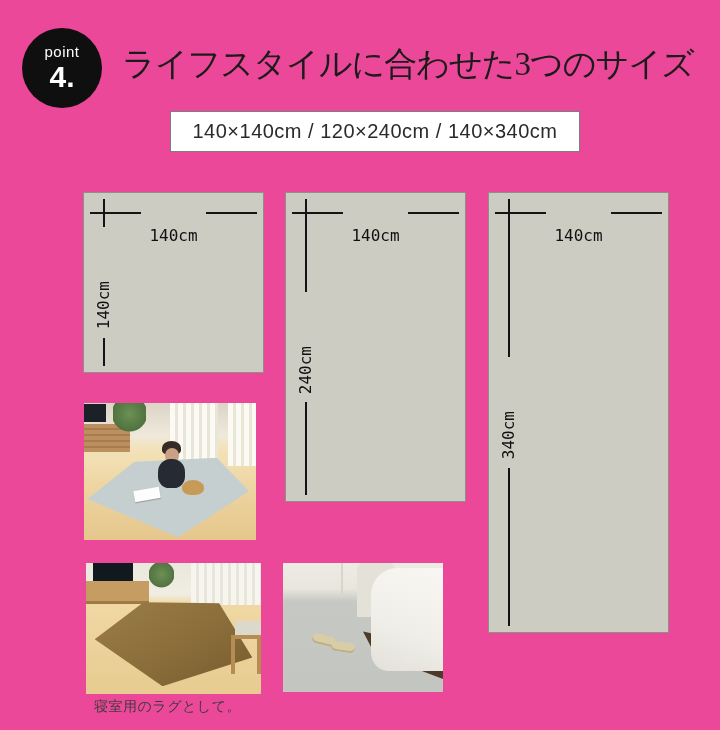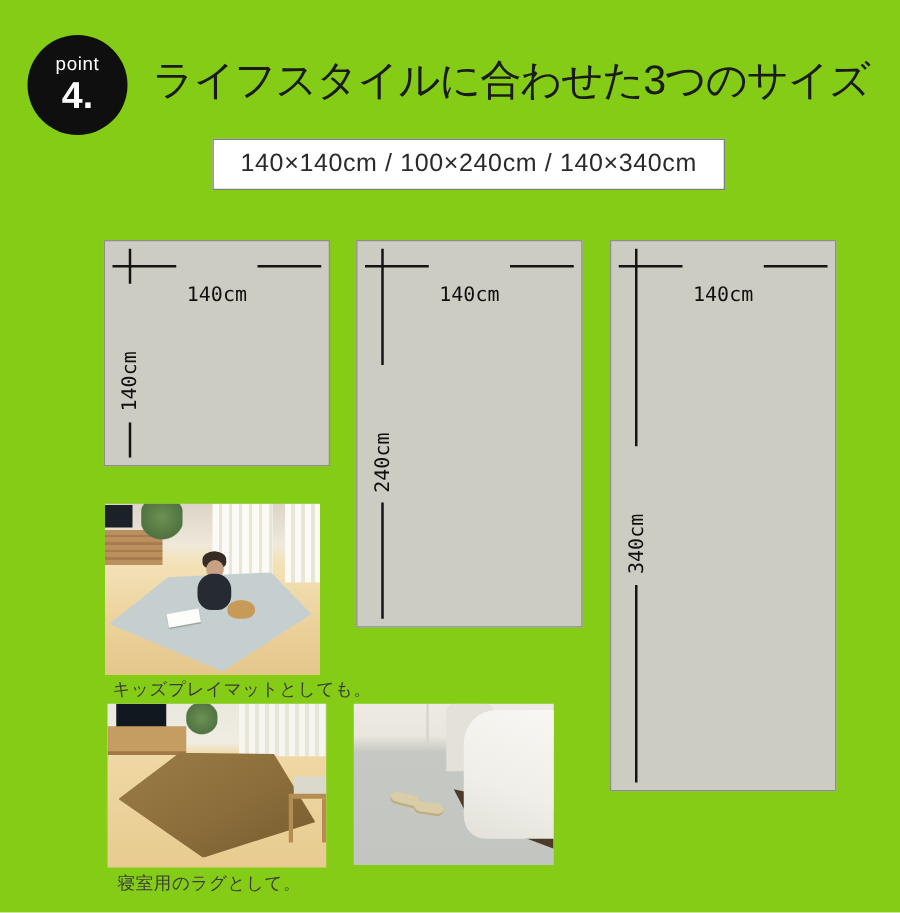--- a/index.html
+++ b/index.html
@@ -1,34 +1,34 @@
 <!DOCTYPE html>
 <html style="--badge-bg: #0f0f0f; --badge-text: #ffffff; --title-text: #1b1b1b; --size-box-border: #7d7d7d; --rect-fill: #cdccc3; --rect-border: #8f8f88; --dim-line: #141414; --rug-blue: #c6cfd0; --rug-brown: #8a6d3a; --carpet-gray: #c6c8c3;"><head>
 <meta charset="utf-8">
 <style>
   html,body { margin:0; padding:0; background:#ffffff; }
   .page {
-    position:relative; width:720px; height:730px; background:#84cc16;
+    position:relative; width:720px; height:730px; background:#ec4899;
     font-family:"Liberation Sans","DejaVu Sans",sans-serif; overflow:hidden;
   }
 
   
   .badge {
     position:absolute; left:22px; top:28px; width:80px; height:80px;
     border-radius:50%; background:var(--badge-bg,#0f0f0f);
     color:var(--badge-text,#fff);
     display:flex; flex-direction:column; align-items:center; justify-content:center;
   }
   .badge .point-lbl { font-size:15px; line-height:1; margin-bottom:3px; letter-spacing:.5px; }
   .badge .point-num { font-size:30px; font-weight:bold; line-height:1; }
 
   
   .title {
     position:absolute; left:122px; top:42px;
-    font-family:Liberation Sans, sans-serif;
+    font-family:Liberation Serif, serif;
     font-size:33px; letter-spacing:-1px; color:var(--title-text,#1b1b1b);
     white-space:nowrap; font-weight:500;
   }
 
   
   .sizes-box {
     position:absolute; left:170px; top:111px; width:408px; height:39px;
     border:1px solid var(--size-box-border,#7d7d7d); background:#fff;
     display:flex; align-items:center; justify-content:center;
     font-size:20px; color:#2a2a2a; letter-spacing:.5px; white-space:nowrap;
@@ -126,21 +126,21 @@
 <div class="page">
 
   <div class="badge">
     <div class="point-lbl">point</div>
     <div class="point-num">4.</div>
   </div>
 
   <div class="title">ライフスタイルに合わせた3つのサイズ</div>
 
   <div class="sizes-box">
-    <span>140×140cm / 100×240cm / 140×340cm</span>
+    <span>140×140cm / 120×240cm / 140×340cm</span>
   </div>
 
   <div class="size-rect" style="left:83px;top:192px;width:181px;height:181px;">
     <div class="h-dim">
       <span class="seg"></span>
       <span class="dim-label">140cm</span>
       <span class="seg"></span>
     </div>
     <div class="v-dim">
       <span class="seg"></span>
@@ -181,21 +181,20 @@
     <div class="p1-tv"></div>
     <div class="p1-cabinet"></div>
     <div class="p1-plant"></div>
     <div class="p1-rug"></div>
     <div class="p1-book"></div>
     <div class="p1-dog"></div>
     <div class="p1-child-hair"></div>
     <div class="p1-child-head"></div>
     <div class="p1-child-body"></div>
   </div>
-  <div class="caption" id="cap1">キッズプレイマットとしても。</div>
 
   <div class="photo" id="photo2">
     <div class="p2-curtain"></div>
     <div class="p2-tv"></div>
     <div class="p2-cabinet"></div>
     <div class="p2-plant"></div>
     <div class="p2-rug"></div>
     <div class="p2-chair-cushion"></div>
     <div class="p2-chair-frame"></div>
   </div>

